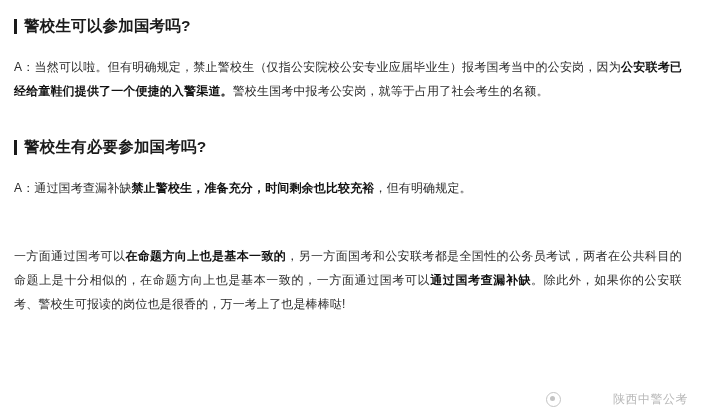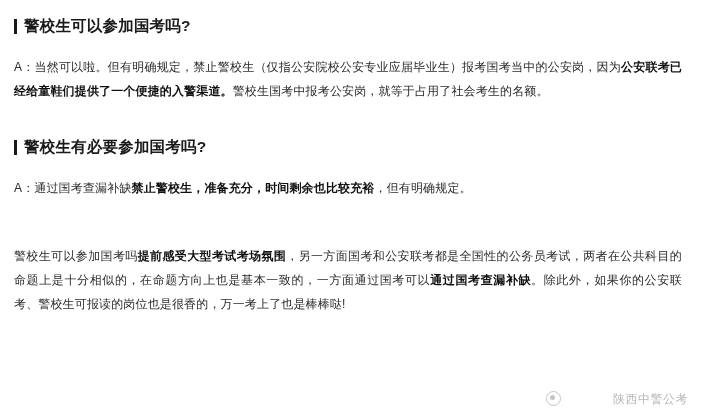--- a/index.html
+++ b/index.html
@@ -58,20 +58,21 @@
   }
   .gap-sm { height: 18px; }
   .gap-md { height: 34px; }
   .gap-lg { height: 44px; }
   .block1 { margin-top: 2px; }
   .watermark {
     position: absolute;
     right: 16px;
     bottom: 8px;
     display: flex;
+    align-items: center;
     font-size: 12px;
     color: #b8b8b8;
     letter-spacing: 0.5px;
     gap: 48px;
   }
   .wm-logo {
     width: 13px;
     height: 13px;
     border-radius: 50%;
     border: 1.3px solid #c4c4c4;
@@ -115,21 +116,21 @@
     </div>
     <div class="gap-sm"></div>
     <div class="para">
       <span class="qa-label">A：</span><span>通过国考查漏补缺</span><b>禁止警校生，准备充分，时间剩余也比较充裕</b><span>，但有明确规定。</span>
     </div>
   </div>
 
   <div class="gap-lg"></div>
 
   <div class="para">
-    <span>警校生可以参加国考吗</span><b>提前感受大型考试考场氛围</b><span>，另一方面国考和公安联考都是全国性的公务员考试，两者在公共科目的命题上是十分相似的，在命题方向上也是基本一致的，一方面通过国考可以</span><b>通过国考查漏补缺</b><span>。除此外，如果你的公安联考、警校生可报读的岗位也是很香的，万一考上了也是棒棒哒!</span>
+    <span>一方面通过国考可以</span><b>在命题方向上也是基本一致的</b><span>，另一方面国考和公安联考都是全国性的公务员考试，两者在公共科目的命题上是十分相似的，在命题方向上也是基本一致的，一方面通过国考可以</span><b>通过国考查漏补缺</b><span>。除此外，如果你的公安联考、警校生可报读的岗位也是很香的，万一考上了也是棒棒哒!</span>
   </div>
 
   <div class="watermark">
     <span class="wm-logo"></span>
     <span>陕西中警公考</span>
   </div>
 
 </div>
 
 </body></html>

